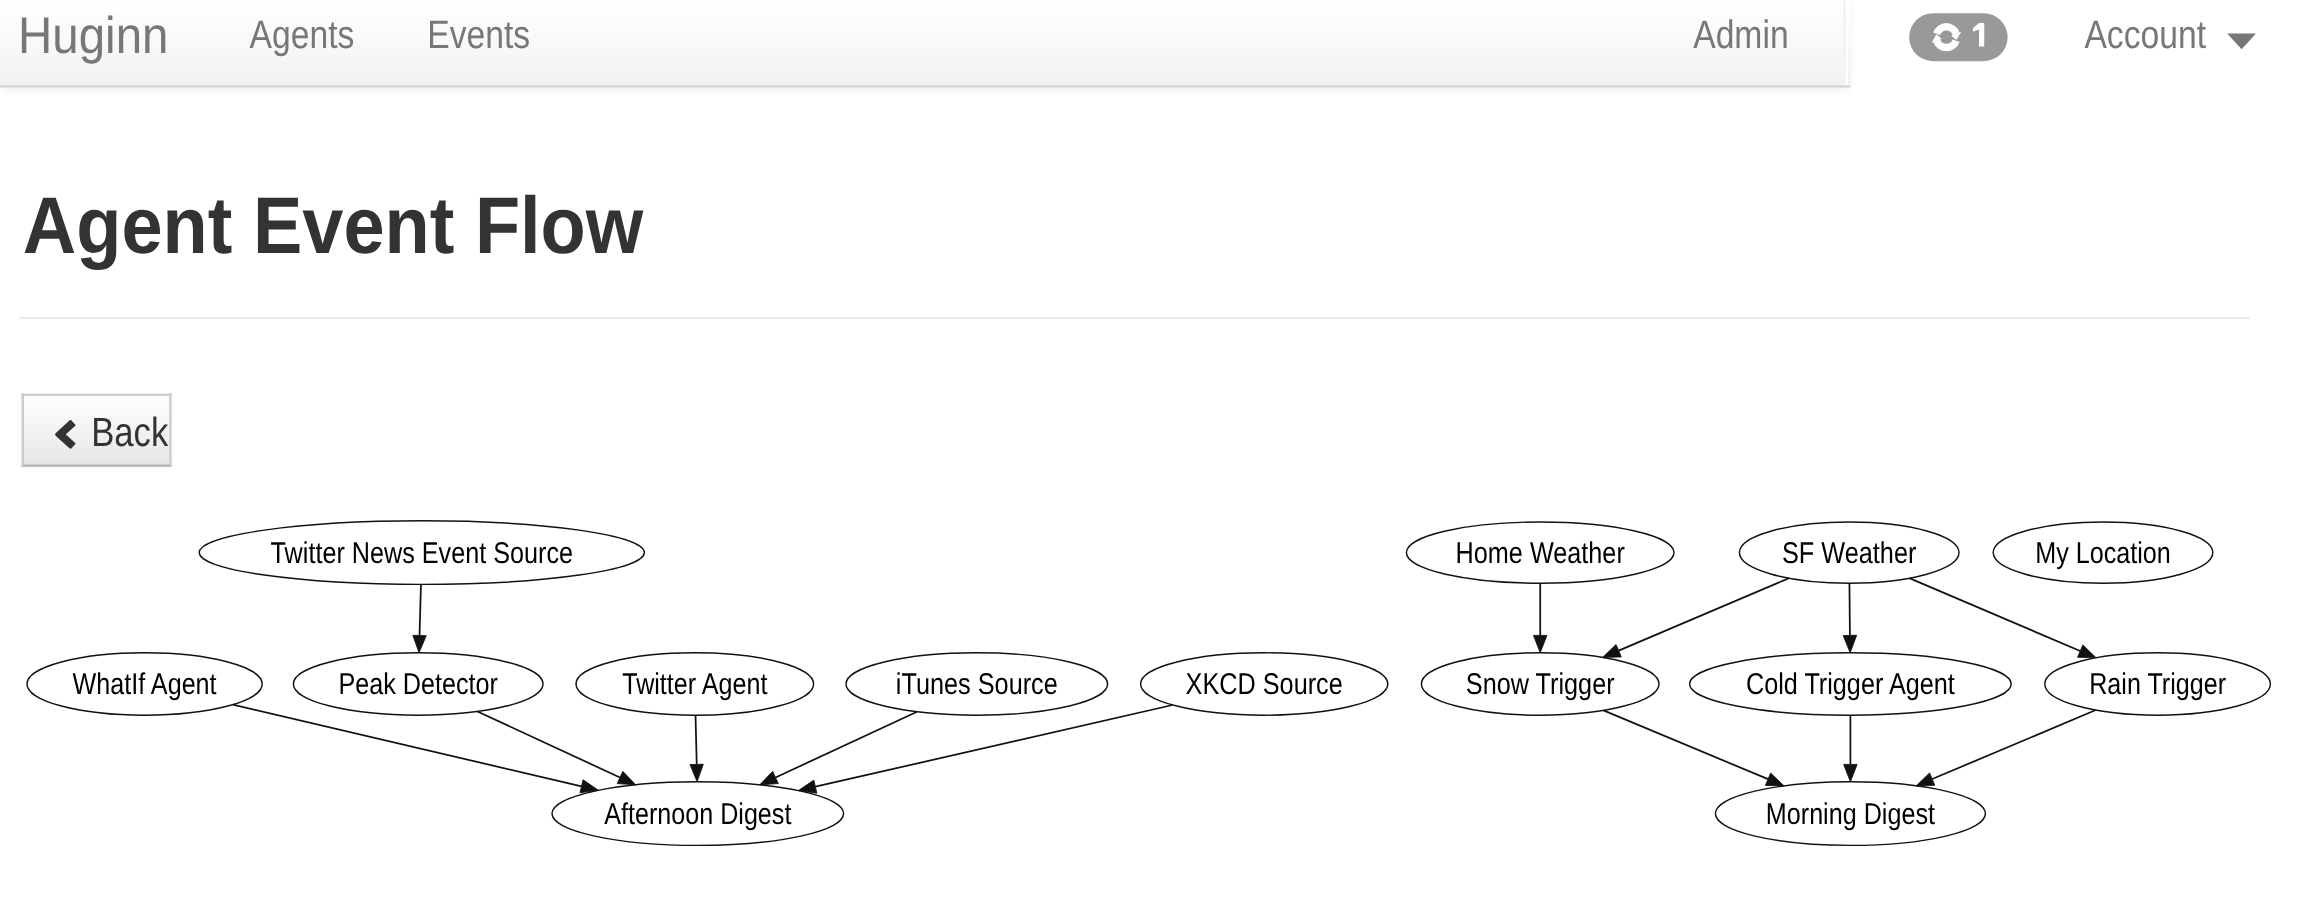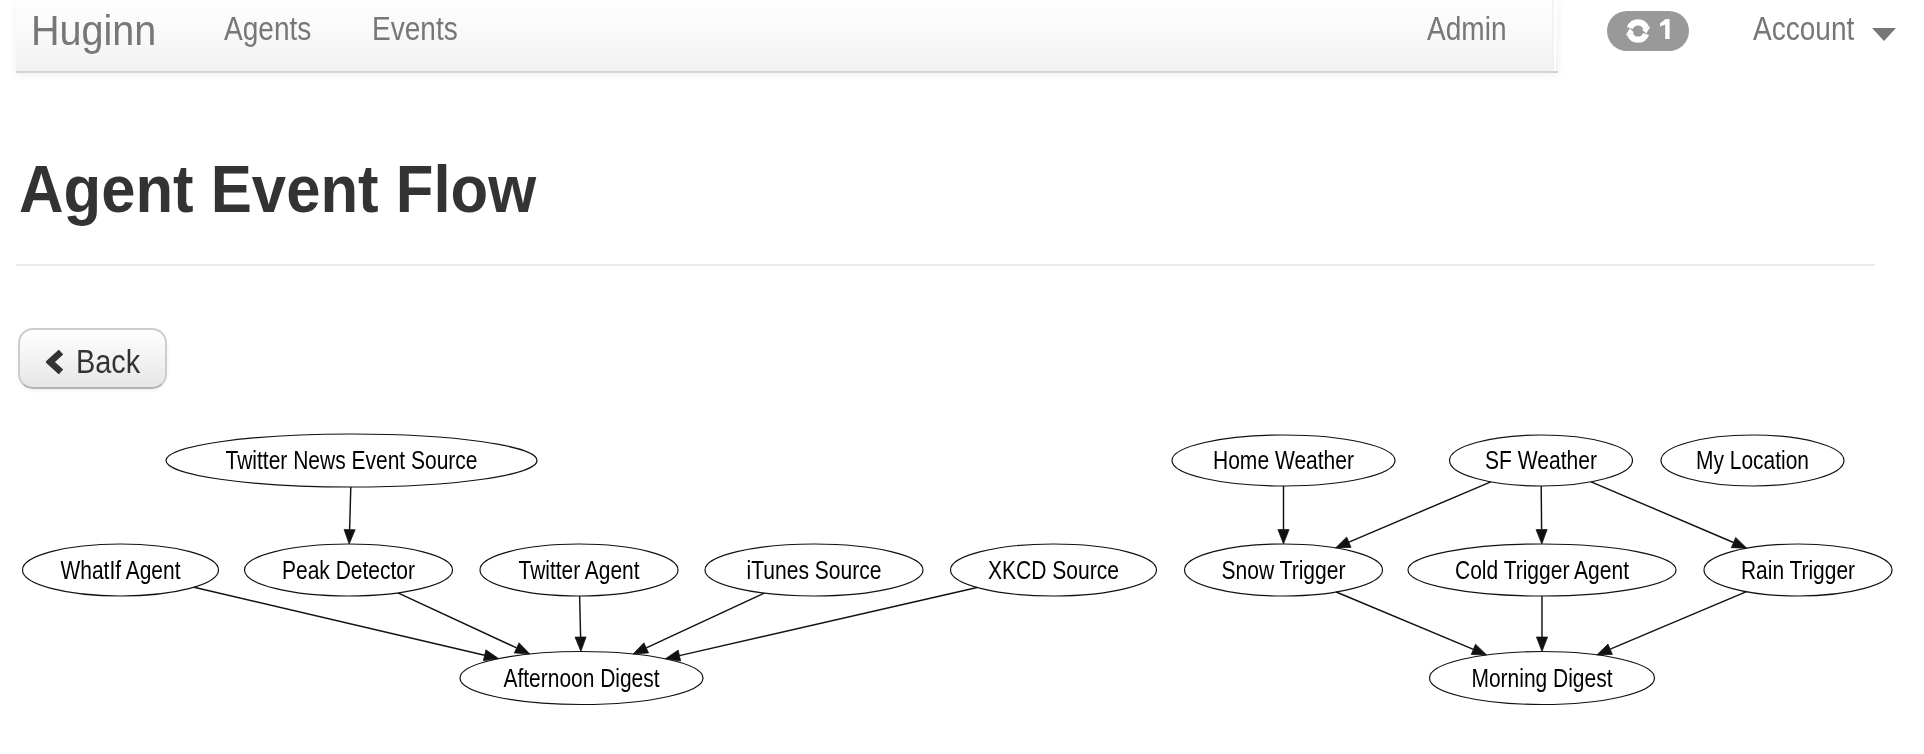--- a/index.html
+++ b/index.html
@@ -1,40 +1,40 @@
 <!DOCTYPE html>
 <html><head>
 <meta charset="utf-8">
 <style>
 * { margin:0; padding:0; box-sizing:border-box; }
 html,body { width:1924px; height:754px; background:#fff; font-family:"Liberation Sans",sans-serif; overflow:hidden; }
 .navbar {
-  position:absolute; top:0; left:16px; width:1542px; height:73px;
+  position:absolute; top:0; left:0; width:1542px; height:73px;
   background:linear-gradient(to bottom,#ffffff,#f2f2f2);
   border-bottom:2px solid #d4d4d4;
   box-shadow:0 2px 8px rgba(0,0,0,.065);
 }
 .txt { position:absolute; transform-origin:0 0; white-space:nowrap; }
 .brand { left:15px; top:6px; font-size:43px; color:#777; transform:scaleX(.92); }
 .navlink { top:10px; font-size:33px; color:#777; transform:scaleX(.85); }
 .divider { position:absolute; left:1536px; top:0; height:71px; width:0;
   border-left:2px solid #f2f2f2; border-right:2px solid #ffffff; }
 .badge { position:absolute; left:1591px; top:11px; width:82px; height:40px;
   background:#999; border-radius:20px; }
 .badge svg { position:absolute; left:17px; top:6px; }
 .badge svg.one { position:absolute; left:53px; top:8px; }
 .caret { position:absolute; left:1856px; top:28px; width:0; height:0;
   border-left:12px solid transparent; border-right:12px solid transparent;
   border-top:13px solid #777; }
 h1 { position:absolute; left:19px; top:150px; font-size:67px; font-weight:bold; color:#333;
   transform:scaleX(.92); transform-origin:0 0; white-space:nowrap; }
 .rule { position:absolute; left:16px; top:264px; width:1859px; height:0; border-top:2px solid #ebebeb; }
-.btn { position:absolute; left:18px; top:328px; width:149px; height:61px;
+.btn { position:absolute; left:18px; top:328px; width:125px; height:61px;
   background:linear-gradient(to bottom,#ffffff,#e6e6e6);
-  border:2px solid #ccc; border-bottom-color:#b3b3b3; border-radius:15px;
+  border:2px solid #ccc; border-bottom-color:#b3b3b3; border-radius:0;
   box-shadow:inset 0 2px 0 rgba(255,255,255,.2), 0 2px 4px rgba(0,0,0,.05); }
 .btn svg { position:absolute; left:26px; top:20px; }
 .btn span { position:absolute; left:56px; top:12px; font-size:34px; color:#333;
   transform:scaleX(.85); transform-origin:0 0; }
 svg.graph { position:absolute; left:0; top:0; }
 svg.graph ellipse { fill:none; stroke:#111; stroke-width:1.2; }
 svg.graph line { stroke:#111; stroke-width:1.45; }
 svg.graph polygon { fill:#111; stroke:#111; stroke-width:0.7; }
 svg.graph text { font-family:"Liberation Sans",sans-serif; font-size:25px; fill:#000; text-anchor:middle; }
 </style>

